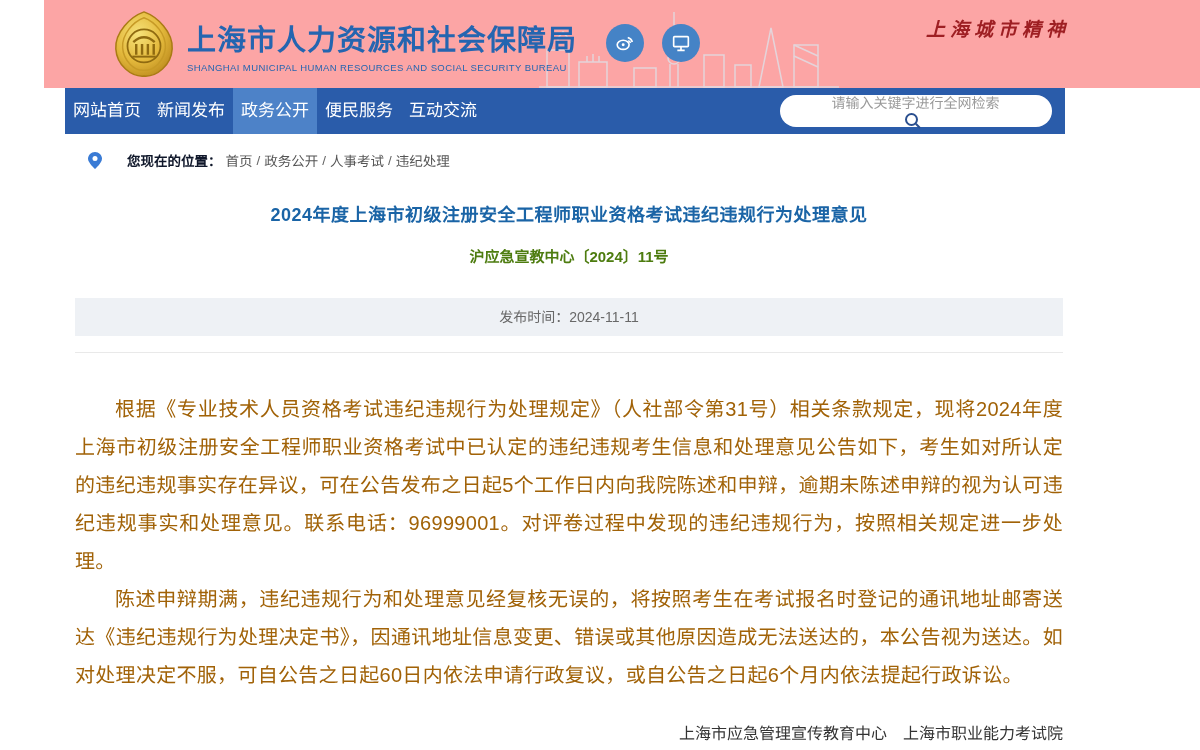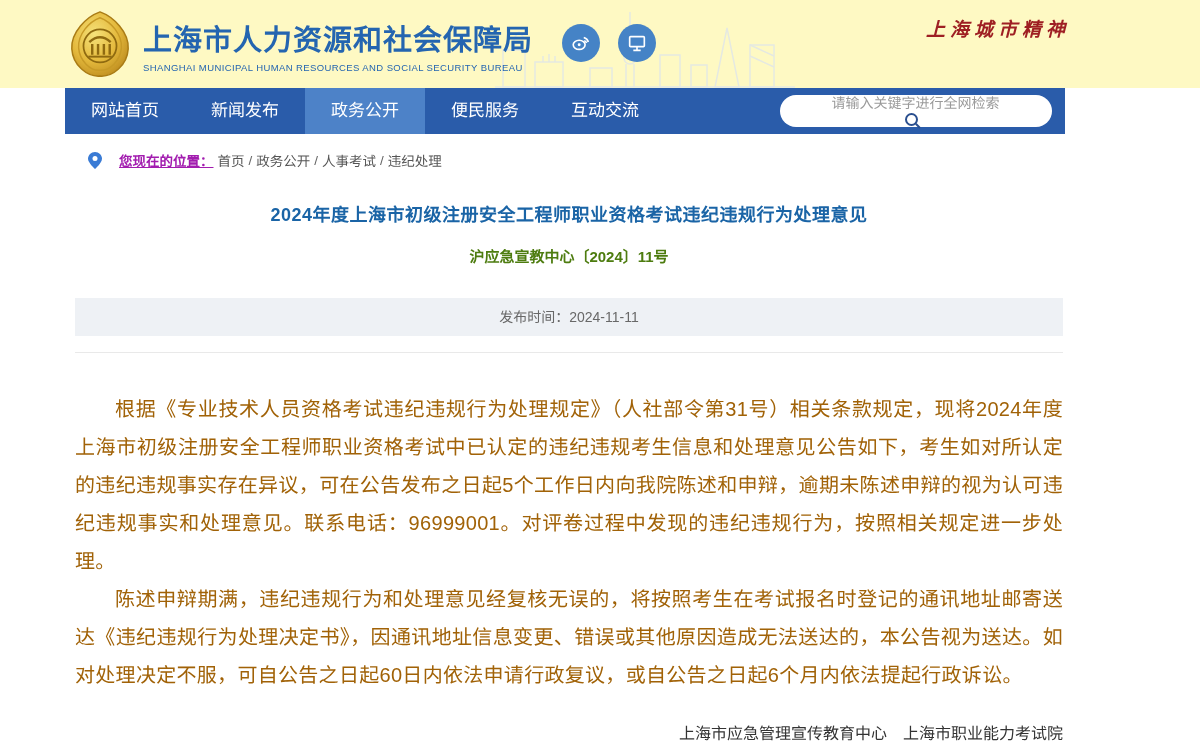--- a/index.html
+++ b/index.html
@@ -1,54 +1,54 @@
 <!DOCTYPE html>
 <html lang="zh-CN"><head>
 <meta charset="utf-8">
 <style>
   * { margin:0; padding:0; box-sizing:border-box; }
   html,body { width:1200px; height:750px; overflow:hidden; background:#fff;
     font-family:"Liberation Sans","DejaVu Sans",sans-serif; }
   .page { position:relative; width:1200px; height:750px; background:#fff; }
 
   
-  .header { position:relative; height:88px; background:#fef9c3; }
+  .header { position:relative; height:88px; background:#fca5a5;margin-left:44px; }
   .brand-wrap { position:absolute; left:65px; top:9px; display:flex; align-items:center; }
   .logo { width:70px; height:70px; display:block; }
   .brand-text { margin-left:8px; }
   .brand-cn { font-size:29px; font-weight:bold; color:#2465b0; letter-spacing:1px; }
   .brand-en { font-size:9.5px; color:#2465b0; margin-top:4px; letter-spacing:0.4px; }
   .skyline { position:absolute; left:495px; bottom:0; width:300px; height:78px; opacity:.75; }
   .social { position:absolute; left:562px; top:24px; display:flex; gap:18px; }
   .social-circle { width:38px; height:38px; border-radius:50%; background:#4583c6;
     display:flex; align-items:center; justify-content:center; cursor:pointer; }
   .spirit { position:absolute; right:130px; top:14px; text-align:left; }
   .spirit-title { font-family:"DejaVu Serif","Liberation Serif",serif; font-style:italic;
     font-weight:bold; font-size:19px; color:#9e1f23; letter-spacing:5px; }
   .spirit-sub { margin-top:9px; font-size:14px; color:#c1272d; letter-spacing:1px; }
 
   
   .nav { position:relative; width:1000px; height:46px; margin-left:65px;
     background:#2a5caa; display:flex; align-items:stretch; }
-  .nav-item { color:#fff; font-size:17px; line-height:46px; padding:0 26px;
+  .nav-item { color:#fff; font-size:17px; line-height:46px; padding:0 8px;
     cursor:pointer; white-space:nowrap; }
   .nav-item.active { background:#4d82c8; }
   .search-pill { margin-left:auto; margin-right:13px; align-self:center;
     width:272px; height:32px; background:#fff; border-radius:16px;
     display:flex; align-items:center;flex-direction:column; }
   .search-input { flex:1; border:none; outline:none; background:transparent;
     font-size:14px; color:#555; padding:0 6px 0 18px;
     font-family:"Liberation Sans","DejaVu Sans",sans-serif; }
   .search-input::placeholder { color:#9a9a9a; }
   .search-btn { width:30px; height:30px; border:none; background:transparent;
     cursor:pointer; display:flex; align-items:center; justify-content:center; margin-right:6px; }
 
   
   .breadcrumb { margin:16px 0 0 88px; display:flex; align-items:center; font-size:13.5px; }
-  .crumb-label { color:#a21caf; font-weight:bold; margin-left:17px;text-decoration:underline; }
+  .crumb-label { color:#0f172a; font-weight:bold; margin-left:25px; }
   .crumb-link { color:#555; margin:0 4px; cursor:pointer; text-decoration:none; }
   .crumb-sep { color:#666; }
 
   
   .main { width:988px; margin:0 auto 0 75px; }
   .art-title { margin-top:30px; text-align:center; font-size:18px; font-weight:bold;
     color:#1a64a6; letter-spacing:0.5px; }
   .doc-num { margin-top:19px; text-align:center; font-size:15px; font-weight:bold; color:#4d7c0f; }
   .date-bar { margin-top:32px; height:38px; background:#eef1f5; text-align:center;
     line-height:38px; font-size:14px; color:#686868; }

